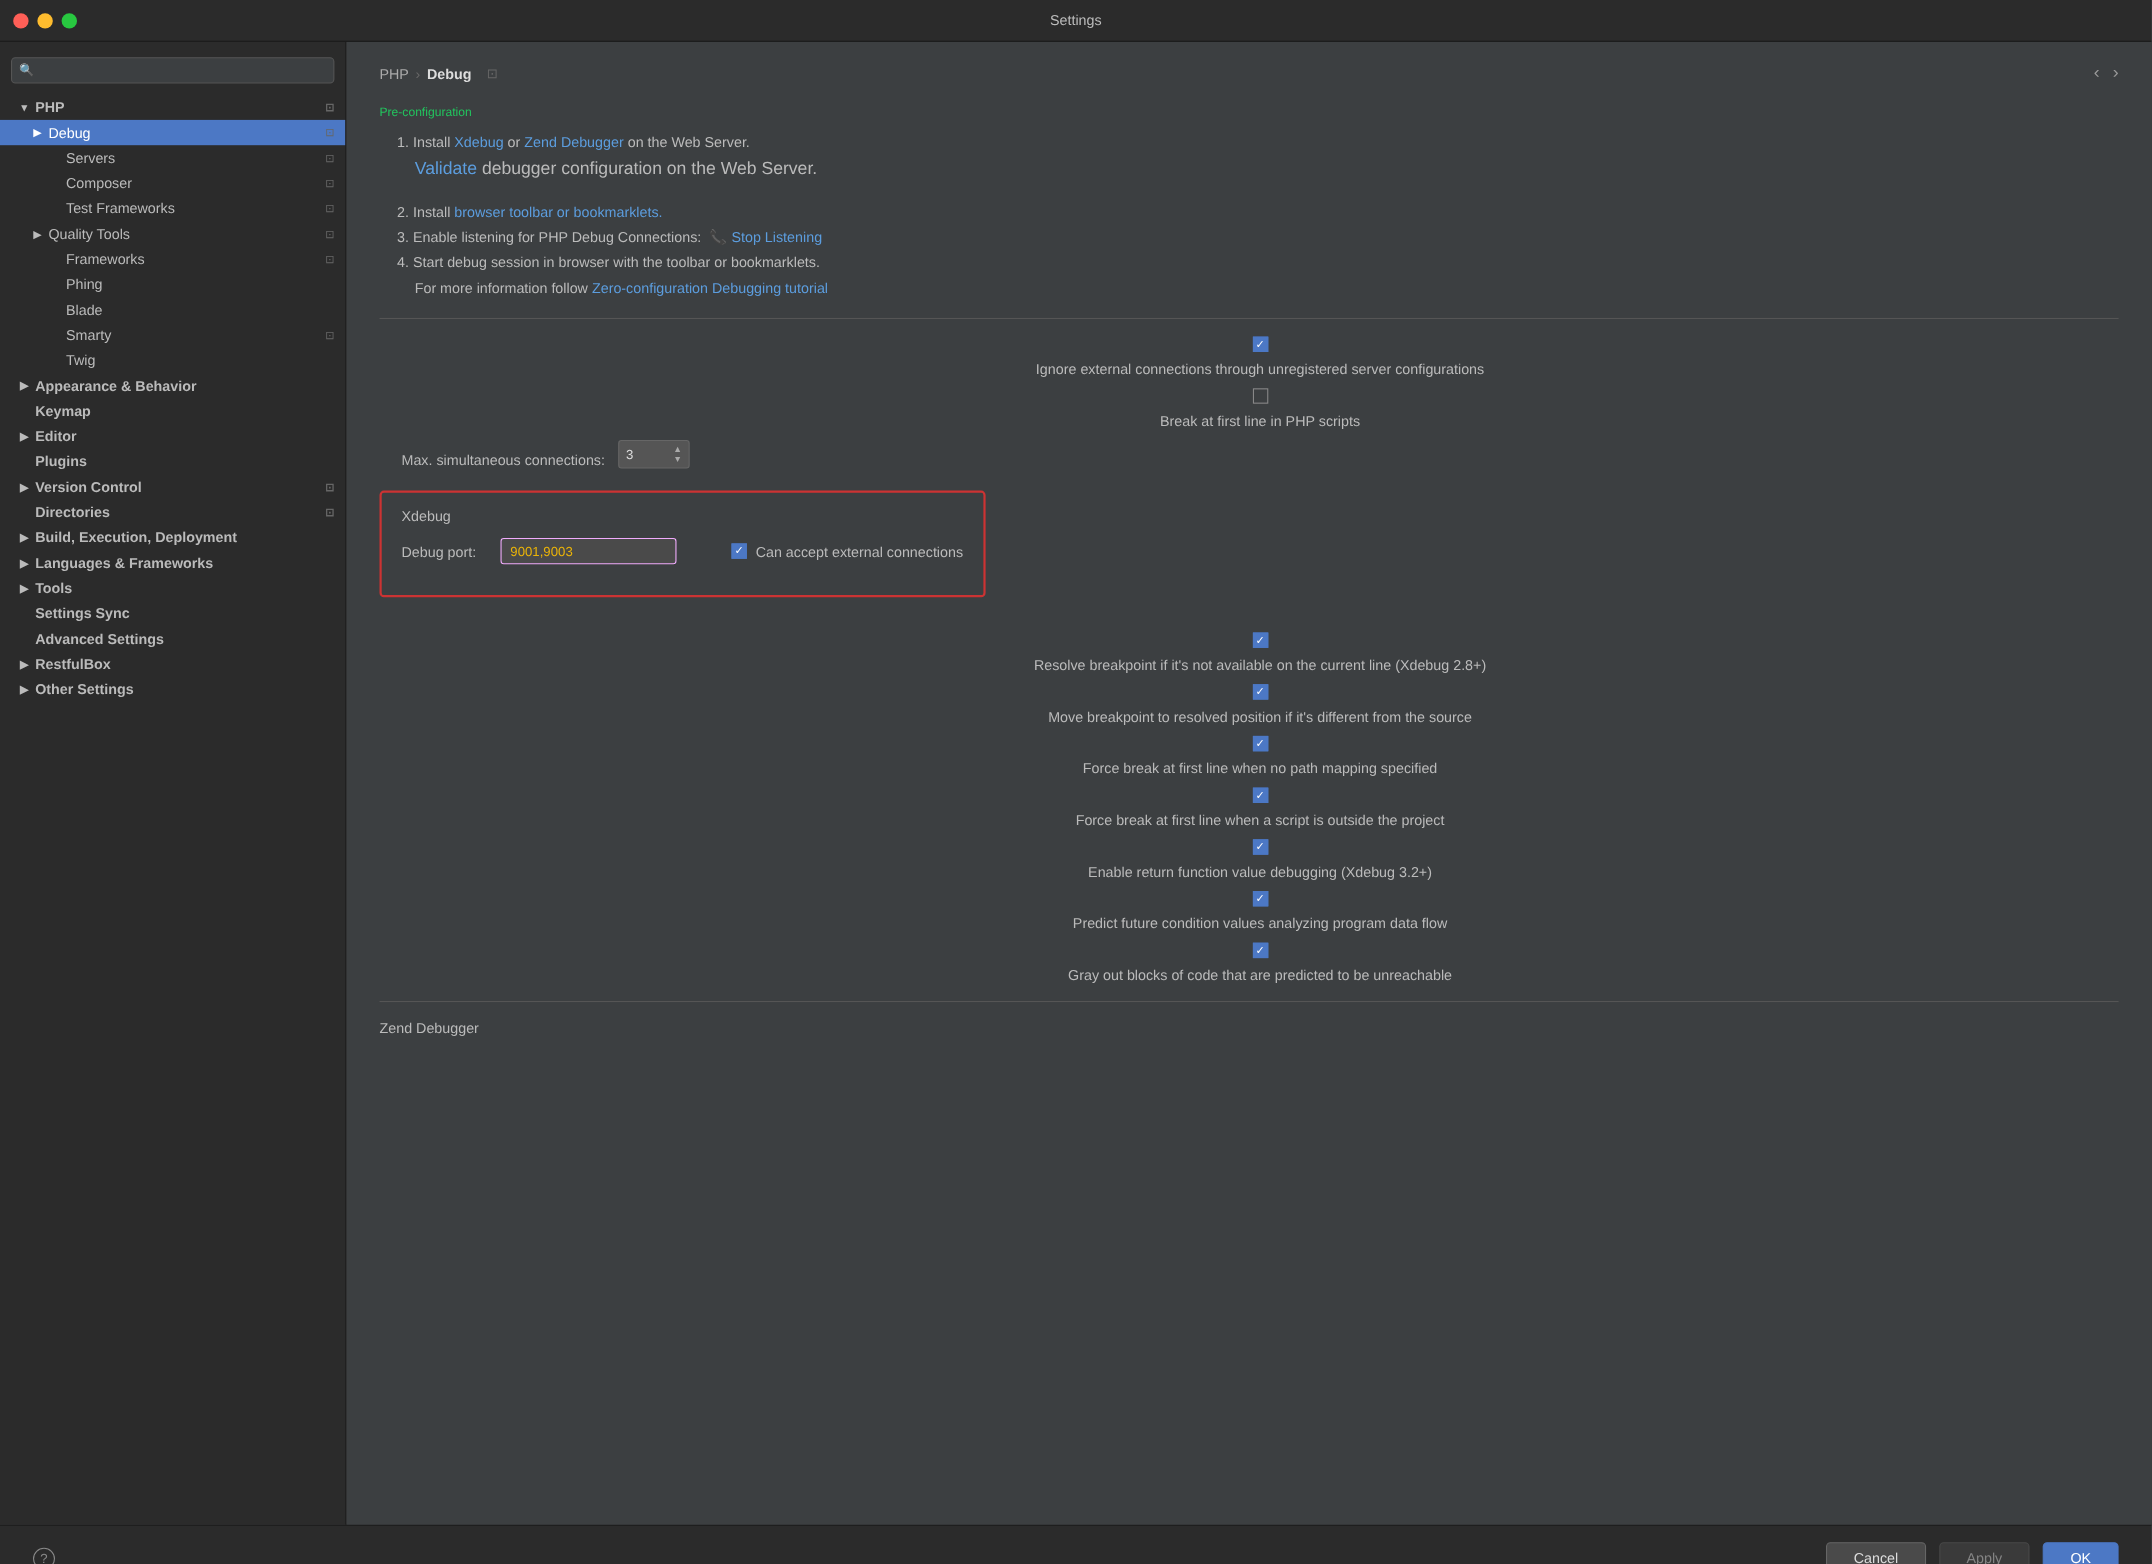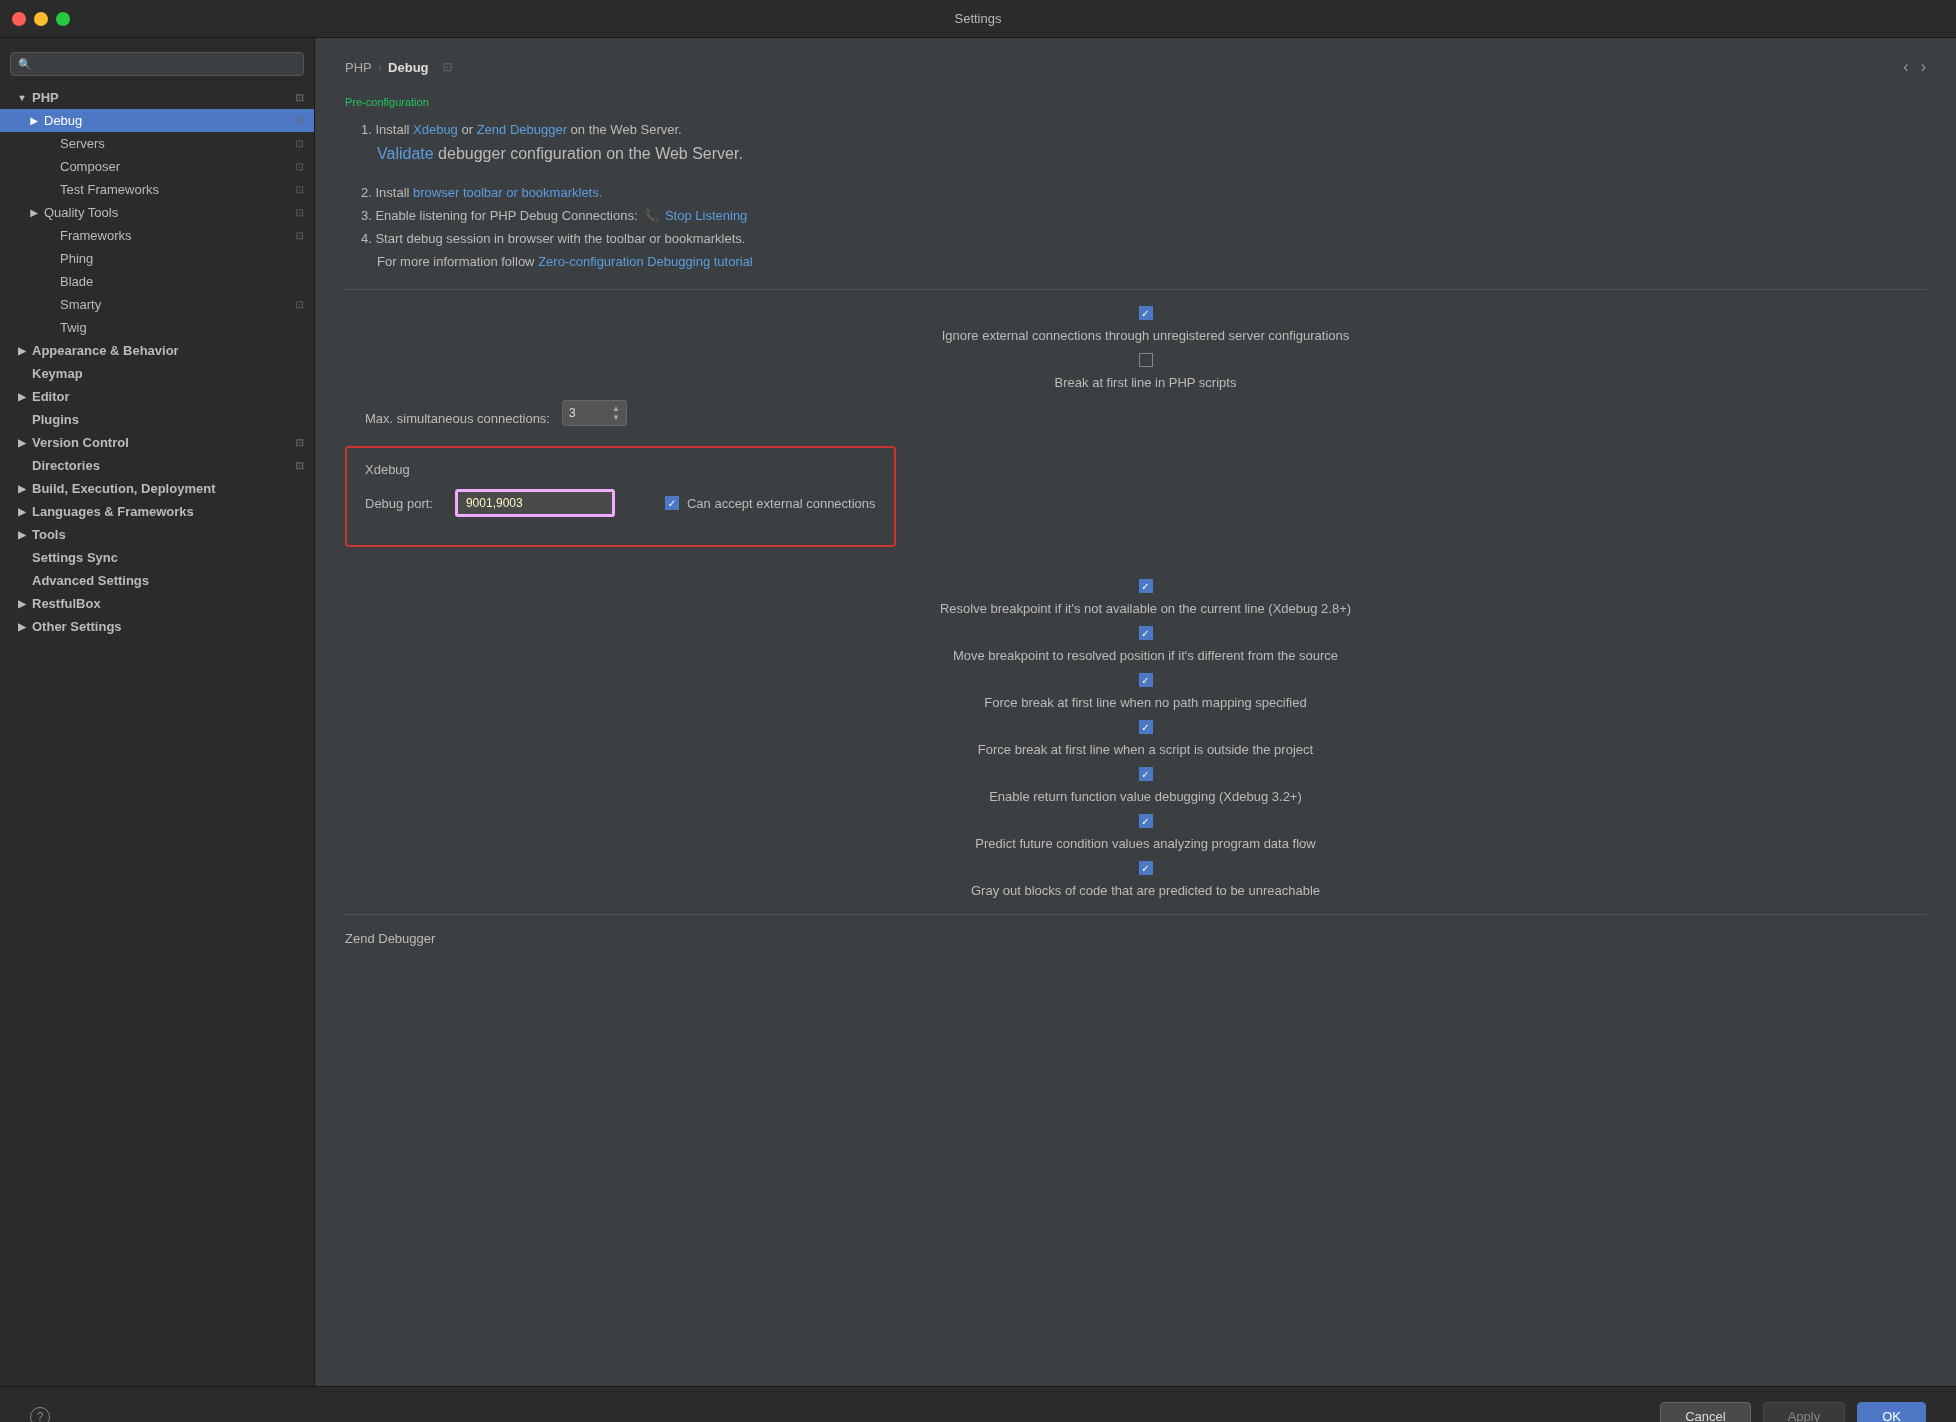--- a/index.html
+++ b/index.html
@@ -251,23 +251,23 @@
       font-weight: 400;
     }
     .debug-port-row {
       display: flex;
       align-items: center;
       gap: 22px;
     }
     .debug-port-label { color: #bbb; font-size: 13px; }
     .debug-port-input {
       background: #4a4a4a;
-      border: 3px solid #f0abfc;
+      border: 1px solid #f0abfc;
       border-radius: 3px;
-      color: #fef9c3;
+      color: #eab308;
       font-size: 12px;
       padding: 4px 8px;
       width: 160px;
     }
     .can-accept-row {
       display: flex;
       align-items: center;
       gap: 8px;
       margin-left: 20px;
     }

